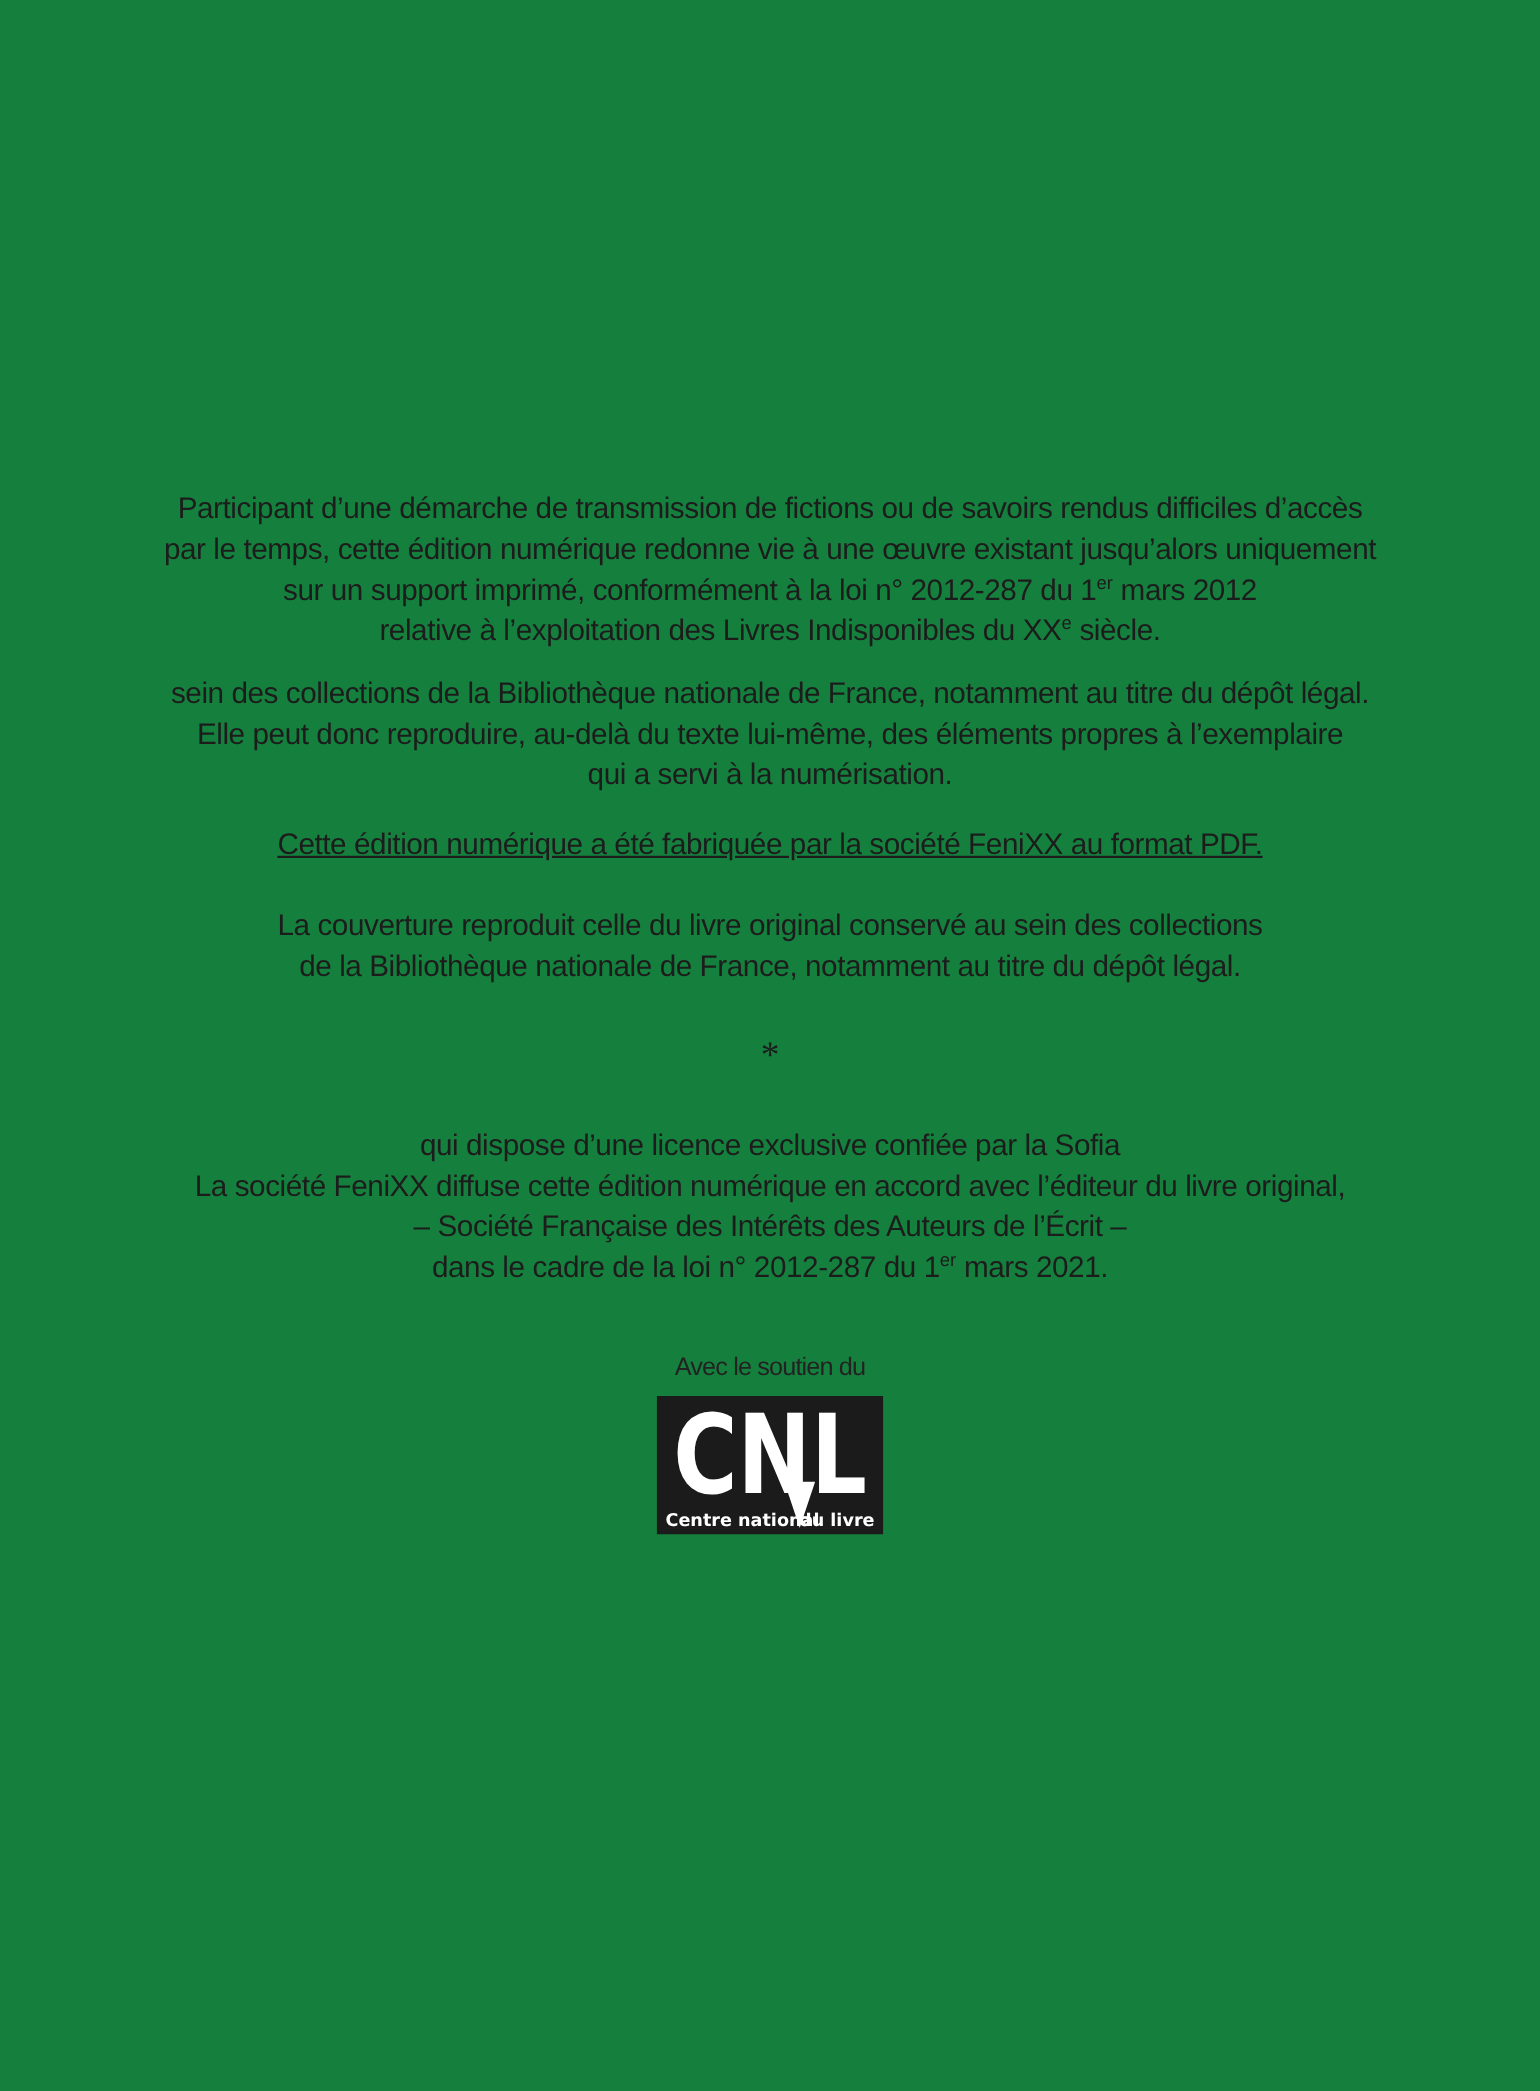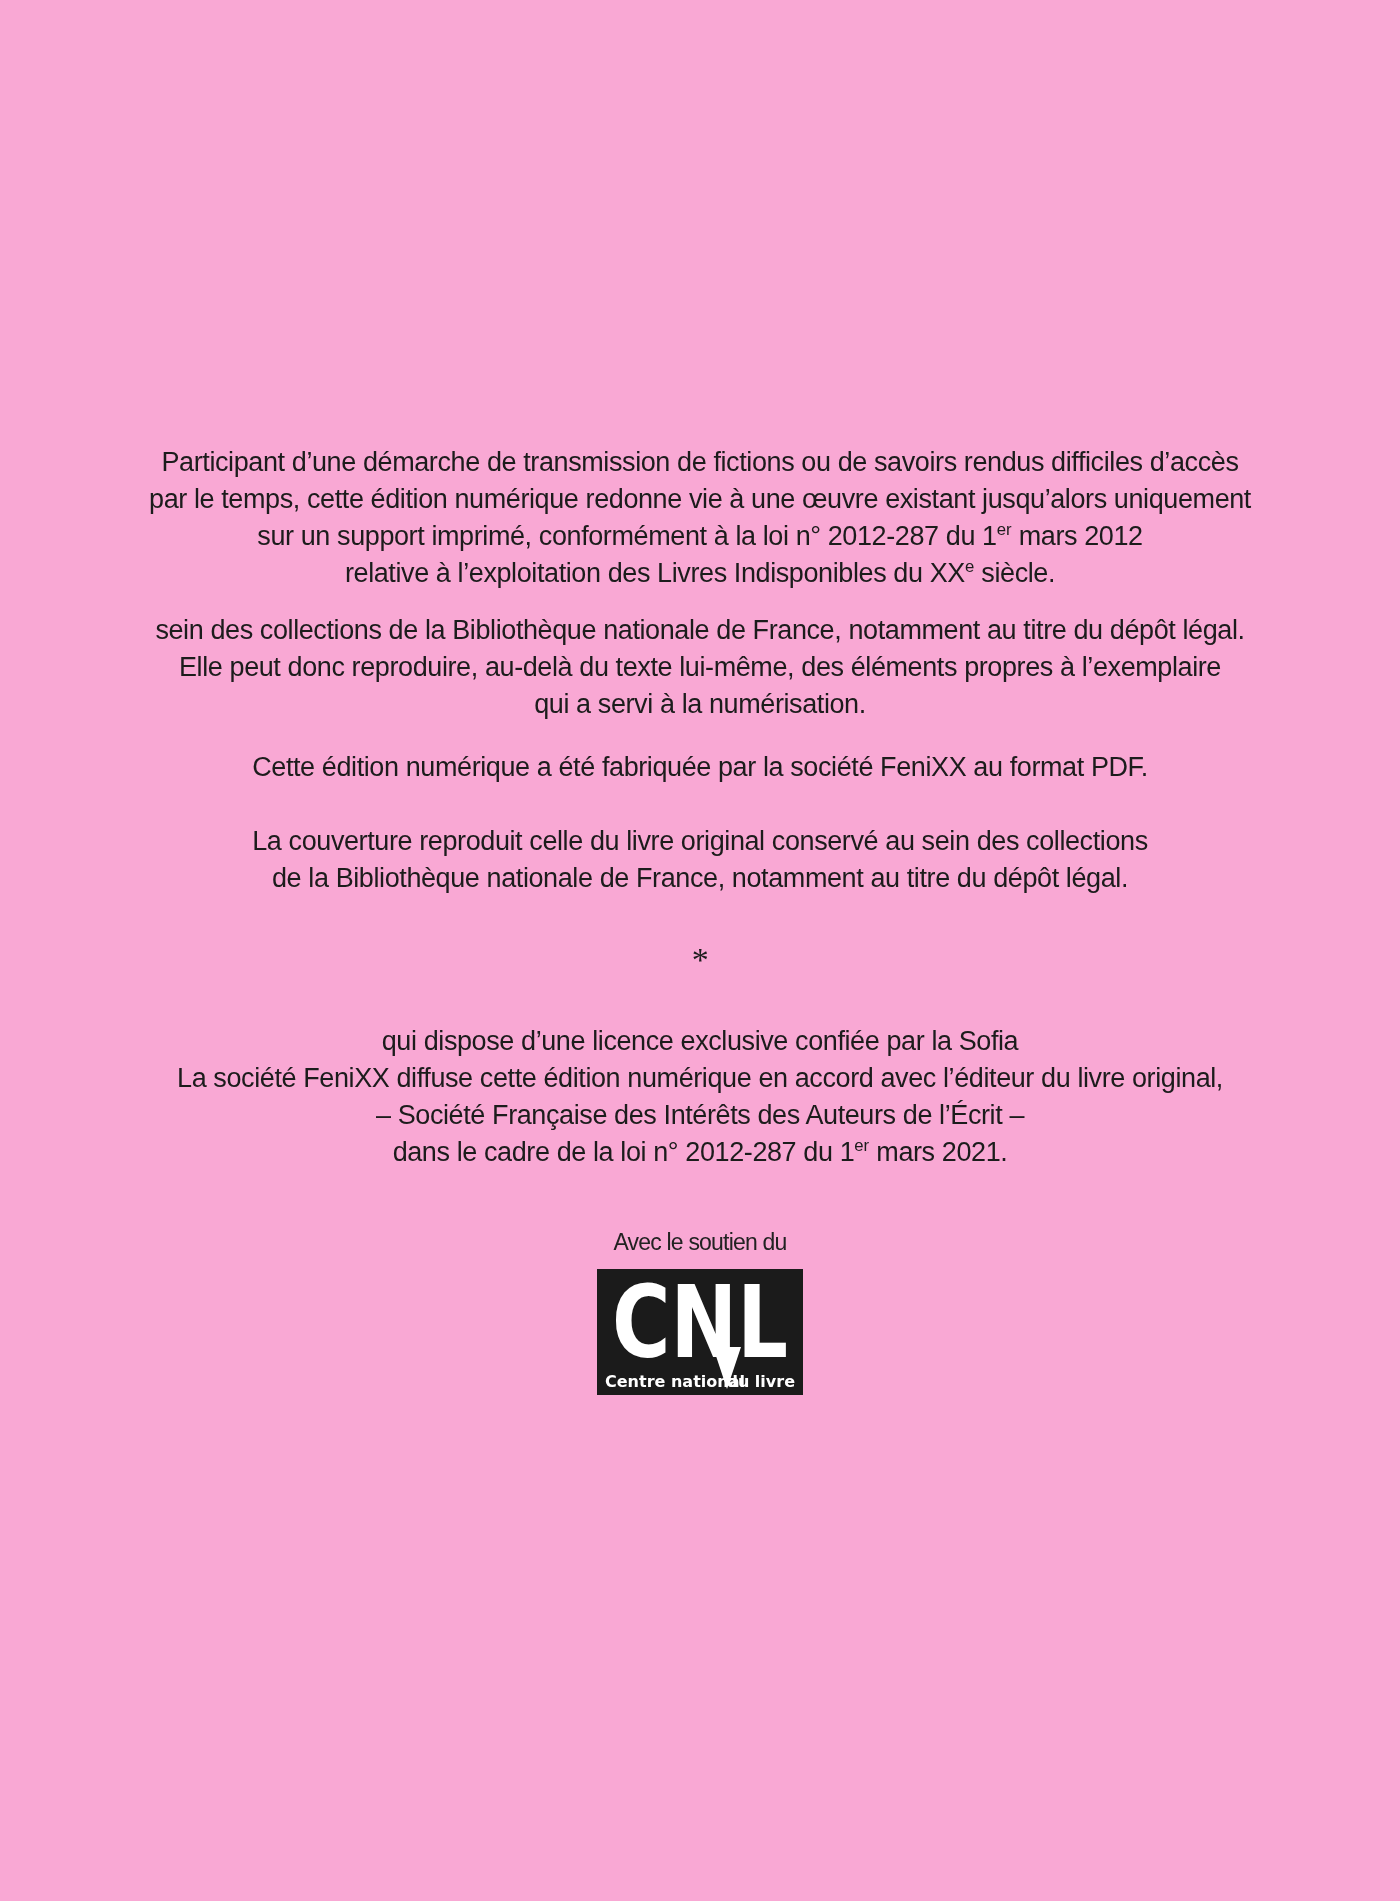--- a/index.html
+++ b/index.html
@@ -13,21 +13,21 @@
     position: relative;
     font-family: "Liberation Sans", sans-serif;
     color: #1c1c1c;
     overflow: hidden;
   }
   .page {
     width: 100%;
     height: 100%;
     box-sizing: border-box;
     padding-top: 444px;
-    background: #f9a8d4;
+    background: #15803d;
   }
   .content {
     width: 100%;
     text-align: center;
   }
   .para {
     font-size: 27px;
     line-height: 37px;
     letter-spacing: -0.4px;
   }
@@ -35,21 +35,21 @@
     white-space: nowrap;
   }
   .line sup {
     font-size: 0.62em;
     line-height: 0;
     vertical-align: super;
     letter-spacing: 0;
   }
   .para-p1 { margin-bottom: 20px; }
   .para-p2 { margin-bottom: 26px; }
-  .para-p3 { margin-bottom: 37px; }
+  .para-p3 { margin-bottom: 37px; text-decoration: underline; }
   .para-p4 { margin-bottom: 44px; }
   .para-separator {
     margin-bottom: 45px;
     font-family: "Liberation Serif", serif;
     font-size: 34px;
     line-height: 37px;
   }
   .para-p5 { margin-bottom: 56px; }
   .support-line {
     font-size: 23px;

